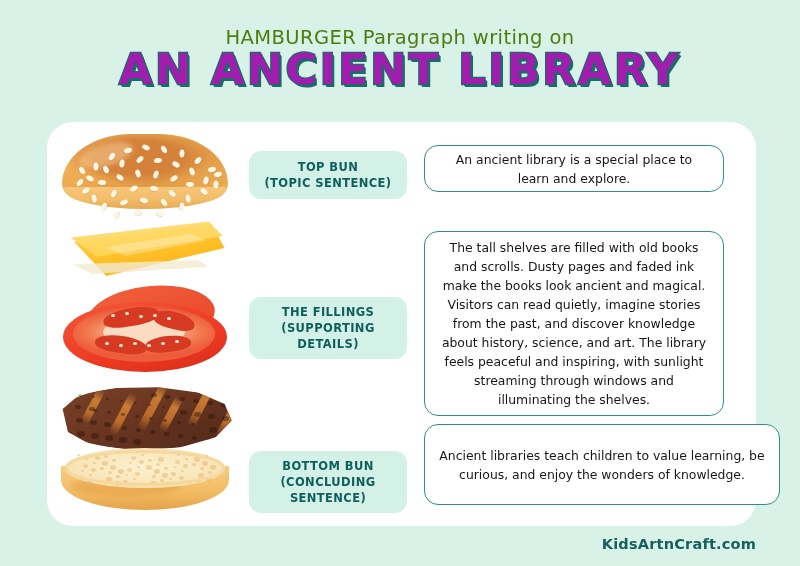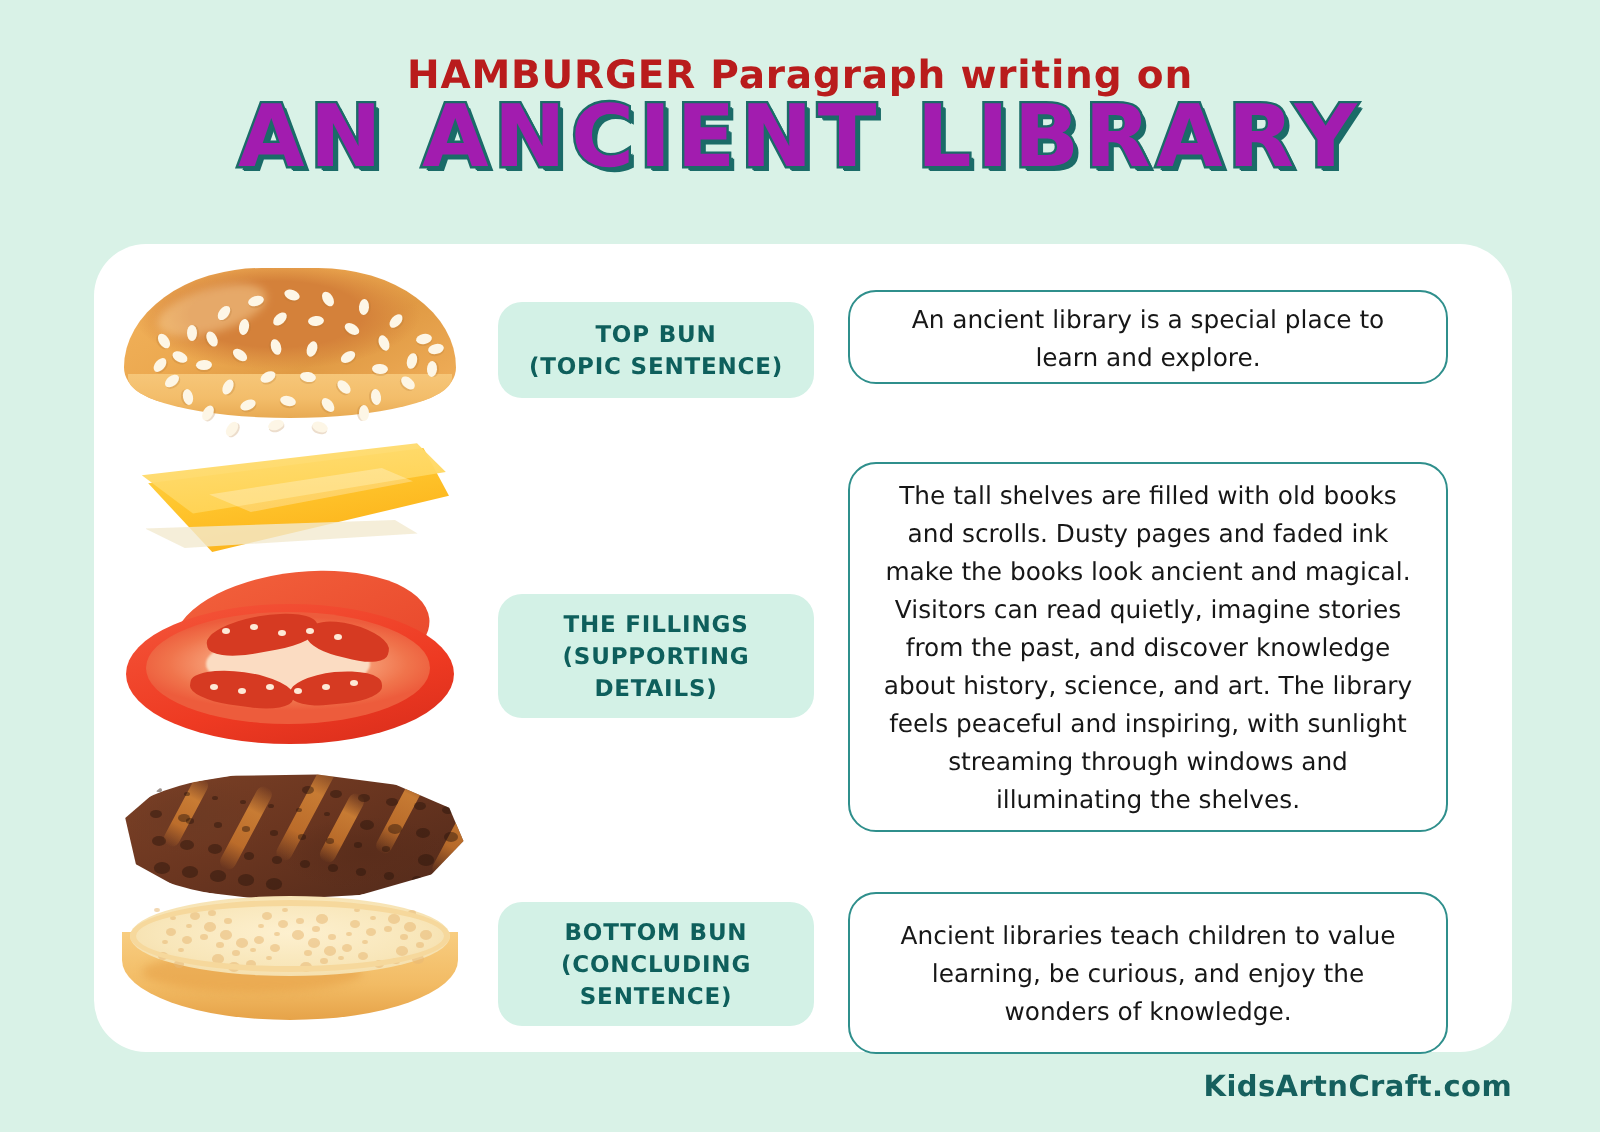--- a/index.html
+++ b/index.html
@@ -17,23 +17,23 @@
   .header {
     position: absolute;
     top: 0; left: 0; right: 0;
     height: 122px;
     text-align: center;
   }
   .subtitle {
     margin-top: 28px;
     font-family: "DejaVu Sans", sans-serif;
     font-size: 19.5px;
-    font-weight: 700;
+    font-weight: 400;
     letter-spacing: 0.4px;
-    color: #b91c1c;
+    color: #4d7c0f;
     line-height: 1;
   }
   .title {
     font-family: "DejaVu Sans", sans-serif;
     font-size: 43px;
     font-weight: 700;
     letter-spacing: 2.6px;
     line-height: 1;
     color: #a21caf;
     -webkit-text-stroke: 2.4px #1b6b68;
@@ -264,21 +264,21 @@
     font-size: 12.4px;
     line-height: 19px;
     text-align: center;
     display: flex;
     align-items: center;
     justify-content: center;
     padding: 8px 14px;
   }
   .tbox1 { left: 424px; top: 145px; width: 300px; height: 47px; }
   .tbox2 { left: 424px; top: 231px; width: 300px; height: 185px; }
-  .tbox3 { left: 424px; top: 446px; width: 300px; height: 81px; }
+  .tbox3 { left: 424px; top: 424px; width: 356px; height: 81px; }
 
   
   .footer {
     position: absolute;
     right: 44px;
     bottom: 14px;
     font-family: "DejaVu Sans", sans-serif;
     font-size: 14.5px;
     font-weight: 700;
     color: #16605e;

